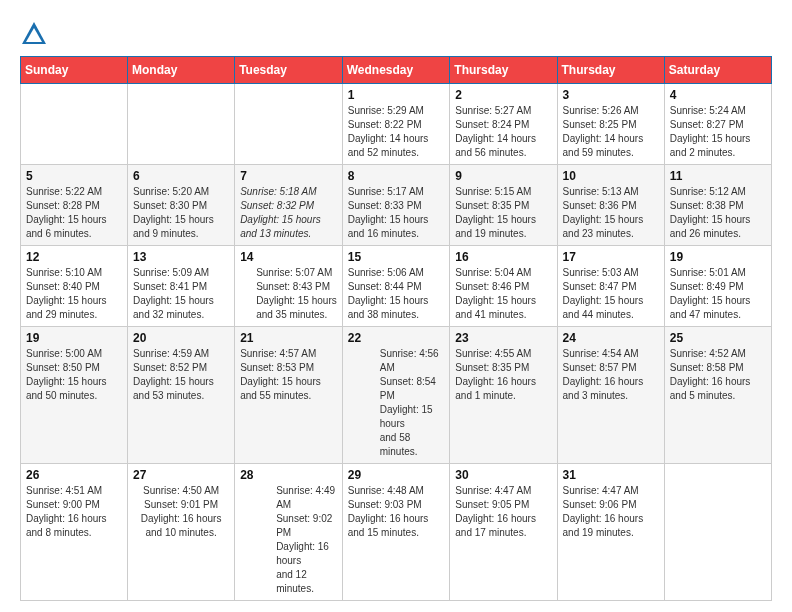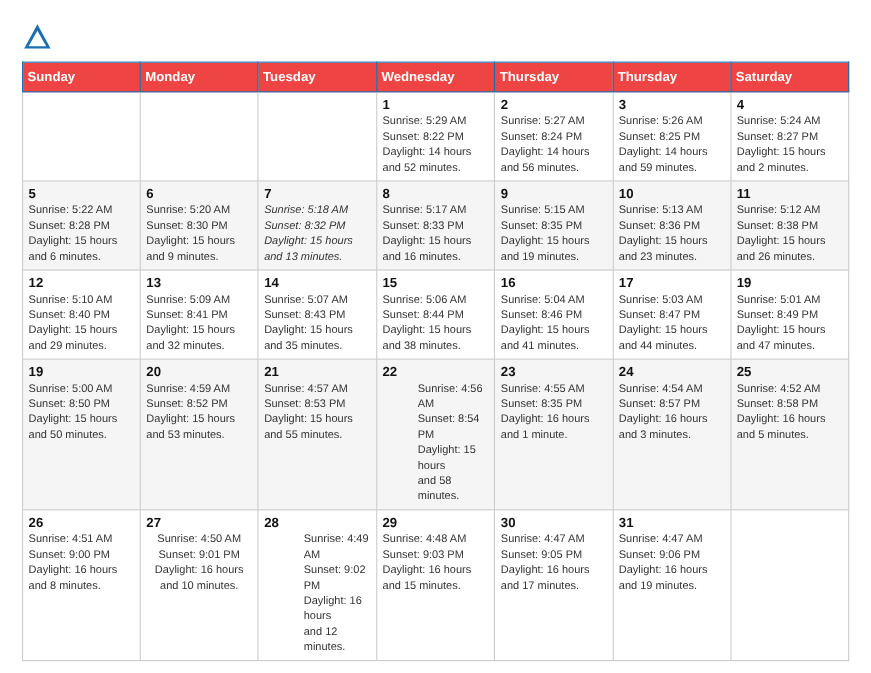--- a/index.html
+++ b/index.html
@@ -222,21 +222,21 @@
         </td>
         <td>
           <div class="day-num">13</div>
           <div class="day-info" style="white-space: pre-line;">Sunrise: 5:09 AM
 Sunset: 8:41 PM
 Daylight: 15 hours
 and 32 minutes.</div>
         </td>
         <td>
           <div class="day-num">14</div>
-          <div class="day-info" style="white-space: pre-line;">Sunrise: 5:07 AM
+          <div class="day-info" style="white-space: pre-line; margin-left: 16px;">Sunrise: 5:07 AM
 Sunset: 8:43 PM
 Daylight: 15 hours
 and 35 minutes.</div>
         </td>
         <td>
           <div class="day-num">15</div>
           <div class="day-info" style="white-space: pre-line;">Sunrise: 5:06 AM
 Sunset: 8:44 PM
 Daylight: 15 hours
 and 38 minutes.</div>

